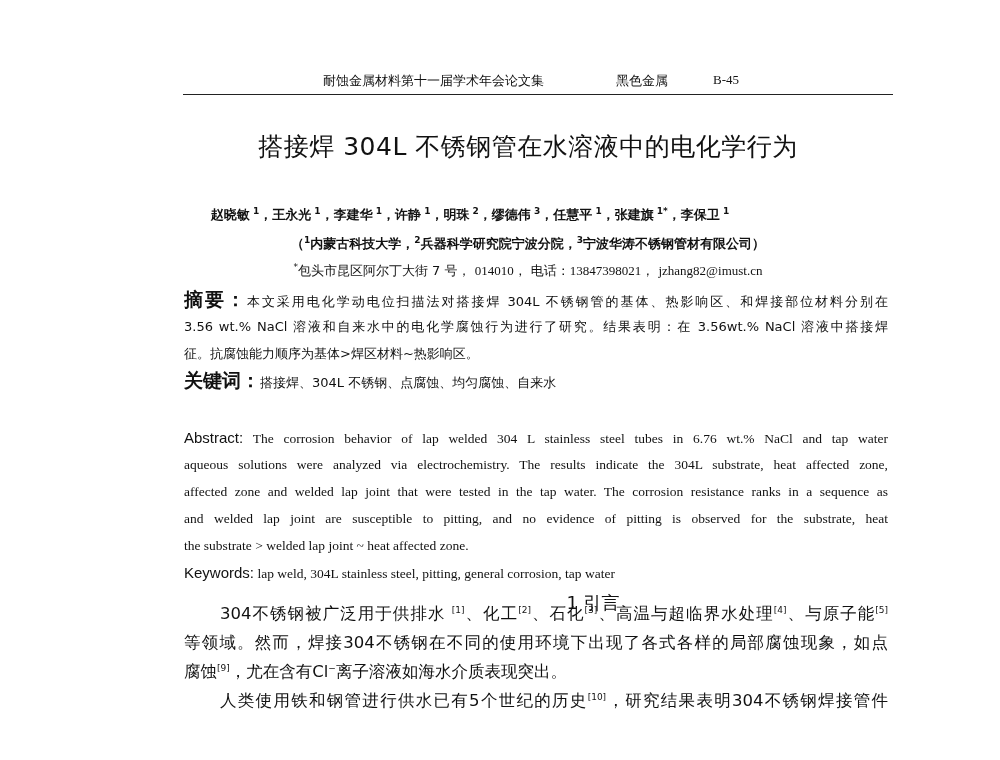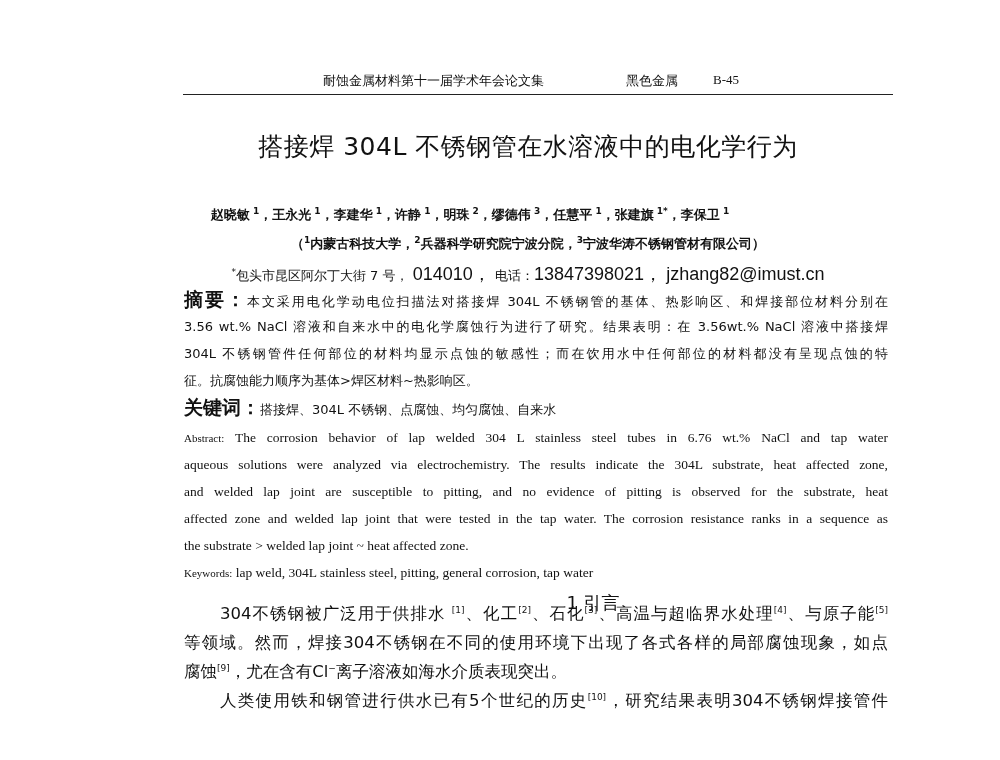--- a/index.html
+++ b/index.html
@@ -3,42 +3,42 @@
 <meta charset="utf-8">
 <style>
   html, body { margin:0; padding:0; background:#ffffff; }
   body { width:1000px; height:760px; overflow:hidden; position:relative;
          font-family:"DejaVu Serif", "Liberation Serif", serif; color:#111; }
   .page { position:absolute; left:0; top:0; width:1000px; height:760px;margin-left:28px; }
   .running-head { position:absolute; left:155px; top:72px; width:710px; height:22px;
                   font-size:13px; }
   .running-head span { position:absolute; top:0; white-space:nowrap; }
   .rh-journal { left:140px; }
-  .rh-section { left:443px; }
+  .rh-section { left:433px; }
   .rh-page { left:530px; font-family:"Liberation Serif", serif; }
   .rule { position:absolute; left:155px; top:94px; width:710px; height:0;
           border-top:1.6px solid #222; }
   .title { position:absolute; left:0; width:1000px; top:130px; text-align:center;
            font-family:"DejaVu Sans", sans-serif; font-size:25px; letter-spacing:0.5px; }
   .authors { position:absolute; left:0; width:884px; top:206px; text-align:center;
              font-family:"DejaVu Sans", sans-serif; font-weight:bold; font-size:13px; }
   .affil { position:absolute; left:0; width:1000px; top:235px; text-align:center;
            font-family:"DejaVu Sans", sans-serif; font-weight:bold; font-size:13px; }
   .address { position:absolute; left:0; width:1000px; top:262px; text-align:center;
              font-size:13px; font-family:"DejaVu Sans", sans-serif; }
-  .address .latin { font-family:Liberation Sans, sans-serif; font-size:18px; }
+  .address .latin { font-family:Liberation Serif, serif; font-size:13px; }
   sup { font-size:9px; vertical-align:super; line-height:0; }
   .block { position:absolute; left:156px; width:704px; }
   .line { height:27px; line-height:27px; font-size:13.5px; white-space:nowrap; overflow:hidden;
           text-align:justify; text-align-last:justify; }
   .line.last { text-align-last:left; }
   .zh { font-family:"DejaVu Sans", sans-serif; font-size:13px; }
   .bold-label { font-family:"DejaVu Sans", sans-serif; font-weight:bold; font-size:19px; }
   .abs-en { font-family:"Liberation Serif", serif; font-size:13.5px; }
-  .abs-label { font-family:Liberation Serif, serif; font-size:11px; }
+  .abs-label { font-family:Liberation Sans, sans-serif; font-size:15px; }
   .section-head { position:absolute; left:17px; width:1000px; top:591px; text-align:center;
                   font-family:"DejaVu Sans", sans-serif; font-size:18px;padding-left:48px; }
   .intro { position:absolute; left:156px; width:704px; top:599px; }
   .intro .line { height:29px; line-height:29px; font-family:"DejaVu Sans", sans-serif; font-size:16.5px; }
   .indent { padding-left:36px; }
 </style>
 </head>
 <body>
 
 <div class="page">
@@ -58,30 +58,29 @@
   <div class="address">
     <sup>*</sup><span>包头市昆区阿尔丁大街 7 号，</span>
     <span class="latin">014010，</span>
     <span>电话：</span><span class="latin">13847398021，</span>
     <span class="latin">jzhang82@imust.cn</span>
   </div>
 
   <div class="block" style="top:286px;">
     <div class="line zh"><span class="bold-label">摘要：</span><span>本文采用电化学动电位扫描法对搭接焊 304L 不锈钢管的基体、热影响区、和焊接部位材料分别在</span></div>
     <div class="line zh">3.56 wt.% NaCl 溶液和自来水中的电化学腐蚀行为进行了研究。结果表明：在 3.56wt.% NaCl 溶液中搭接焊</div>
-    <div class="line zh">304L 不锈钢管件任何部位的材料均显示点蚀的敏感性；而在饮用水中任何部位的材料都没有呈现点蚀的特</div>
     <div class="line zh last">征。抗腐蚀能力顺序为基体&gt;焊区材料~热影响区。</div>
     <div class="line zh last"><span class="bold-label">关键词：</span><span>搭接焊、304L 不锈钢、点腐蚀、均匀腐蚀、自来水</span></div>
   </div>
 
   <div class="block" style="top:424px;">
     <div class="line abs-en"><span class="abs-label">Abstract:</span> <span>The corrosion behavior of lap welded 304 L stainless steel tubes in 6.76 wt.% NaCl and tap water</span></div>
     <div class="line abs-en">aqueous solutions were analyzed via electrochemistry. The results indicate the 304L substrate, heat affected zone,</div>
+    <div class="line abs-en">affected zone and welded lap joint that were tested in the tap water. The corrosion resistance ranks in a sequence as</div>
     <div class="line abs-en">and welded lap joint are susceptible to pitting, and no evidence of pitting is observed for the substrate, heat</div>
-    <div class="line abs-en">affected zone and welded lap joint that were tested in the tap water. The corrosion resistance ranks in a sequence as</div>
     <div class="line abs-en last">the substrate &gt; welded lap joint ~ heat affected zone.</div>
     <div class="line abs-en last"><span class="abs-label">Keywords:</span> <span>lap weld, 304L stainless steel, pitting, general corrosion, tap water</span></div>
   </div>
 
   <div class="section-head">1  引言</div>
 
   <div class="intro">
     <div class="line indent"><span>304不锈钢被广泛用于供排水 </span><sup>[1]</sup><span>、化工</span><sup>[2]</sup><span>、石化</span><sup>[3]</sup><span>、高温与超临界水处理</span><sup>[4]</sup><span>、与原子能</span><sup>[5]</sup></div>
     <div class="line">等领域。然而，焊接304不锈钢在不同的使用环境下出现了各式各样的局部腐蚀现象，如点</div>
     <div class="line last"><span>腐蚀</span><sup>[9]</sup><span>，尤在含有Cl</span><sup>−</sup><span>离子溶液如海水介质表现突出。</span></div>

